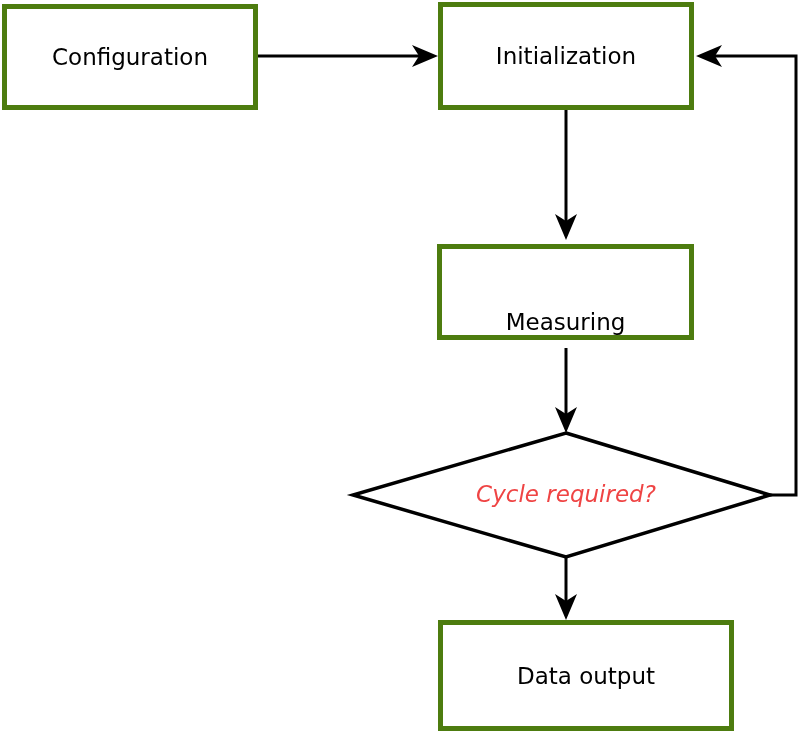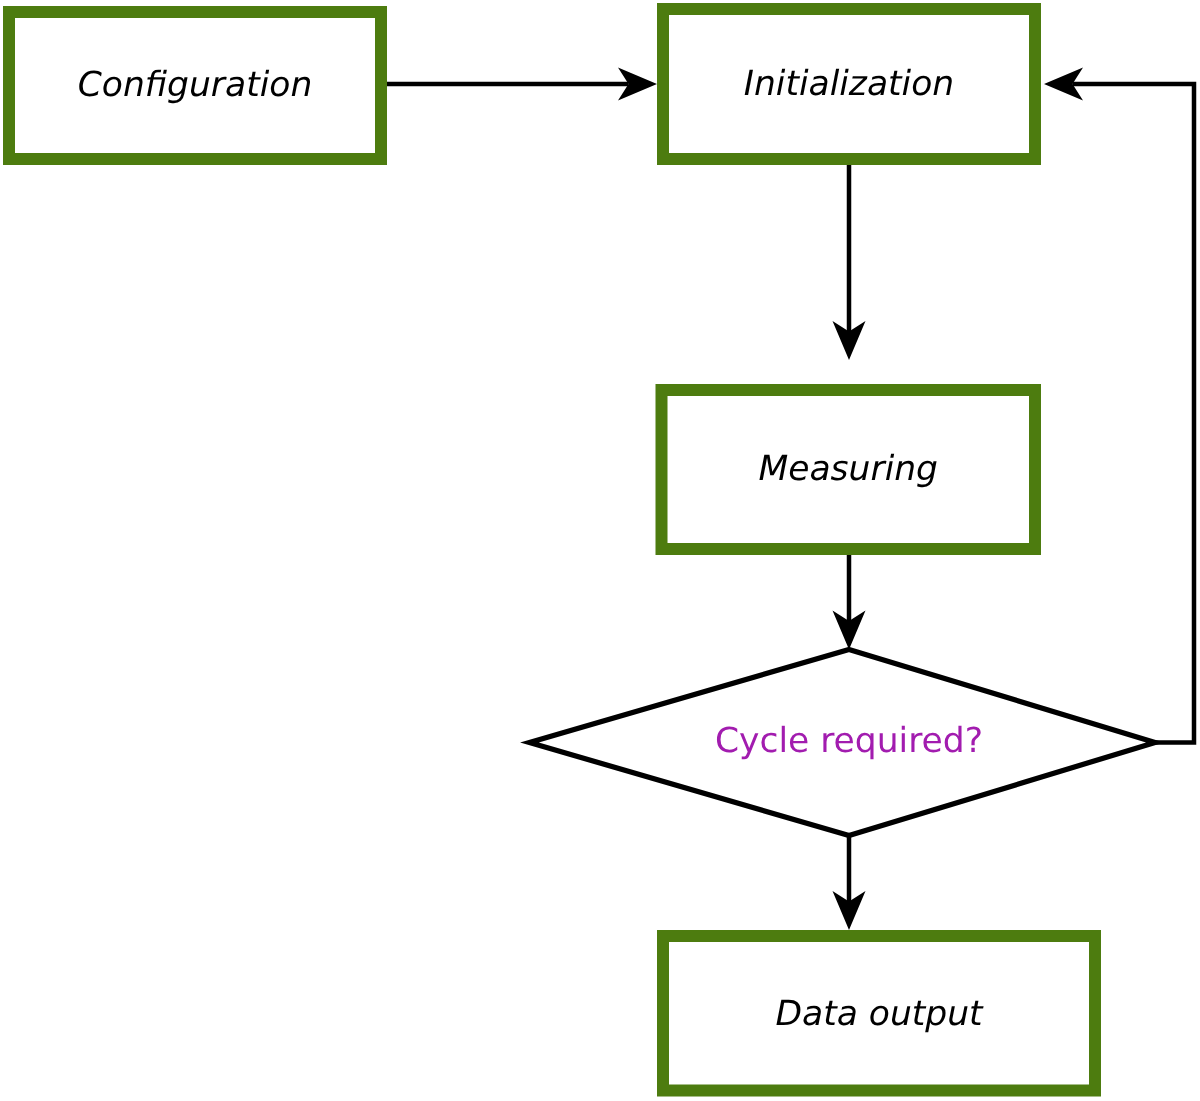--- a/index.html
+++ b/index.html
@@ -18,43 +18,43 @@
   .flow-svg {
     position: absolute;
     left: 0;
     top: 0;
     width: 800px;
     height: 734px;
   }
   .node {
     position: absolute;
     box-sizing: border-box;
-    border: 8px solid #4d7c0f;
+    border: 5px solid #4d7c0f;
     background: #ffffff;
     display: flex;
     align-items: center;
     justify-content: center;
     font-size: 23px;
     color: #000000;
     white-space: nowrap;
-    font-style: italic;
   }
   .node-configuration { left: 2px;   top: 4px;   width: 256px; height: 106px; }
   .node-initialization{ left: 438px; top: 2px;   width: 256px; height: 108px; text-align: center; }
-  .node-measuring     { left: 437px; top: 256px; width: 257px; height: 114px; }
+  .node-measuring     { left: 437px; top: 244px; width: 257px; height: 96px; align-items: flex-end; }
   .node-data-output   { left: 438px; top: 620px; width: 296px; height: 111px; }
   .diamond-label {
     position: absolute;
     left: 416px;
     top: 481px;
     width: 300px;
     text-align: center;
     font-size: 23px;
-    color: #a21caf;
+    color: #ef4444;
     white-space: nowrap;
+    font-style: italic;
   }
   .edge-line {
     stroke: #000000;
     stroke-width: 3;
     fill: none;
   }
   .arrow-head {
     fill: #000000;
     stroke: none;
   }

